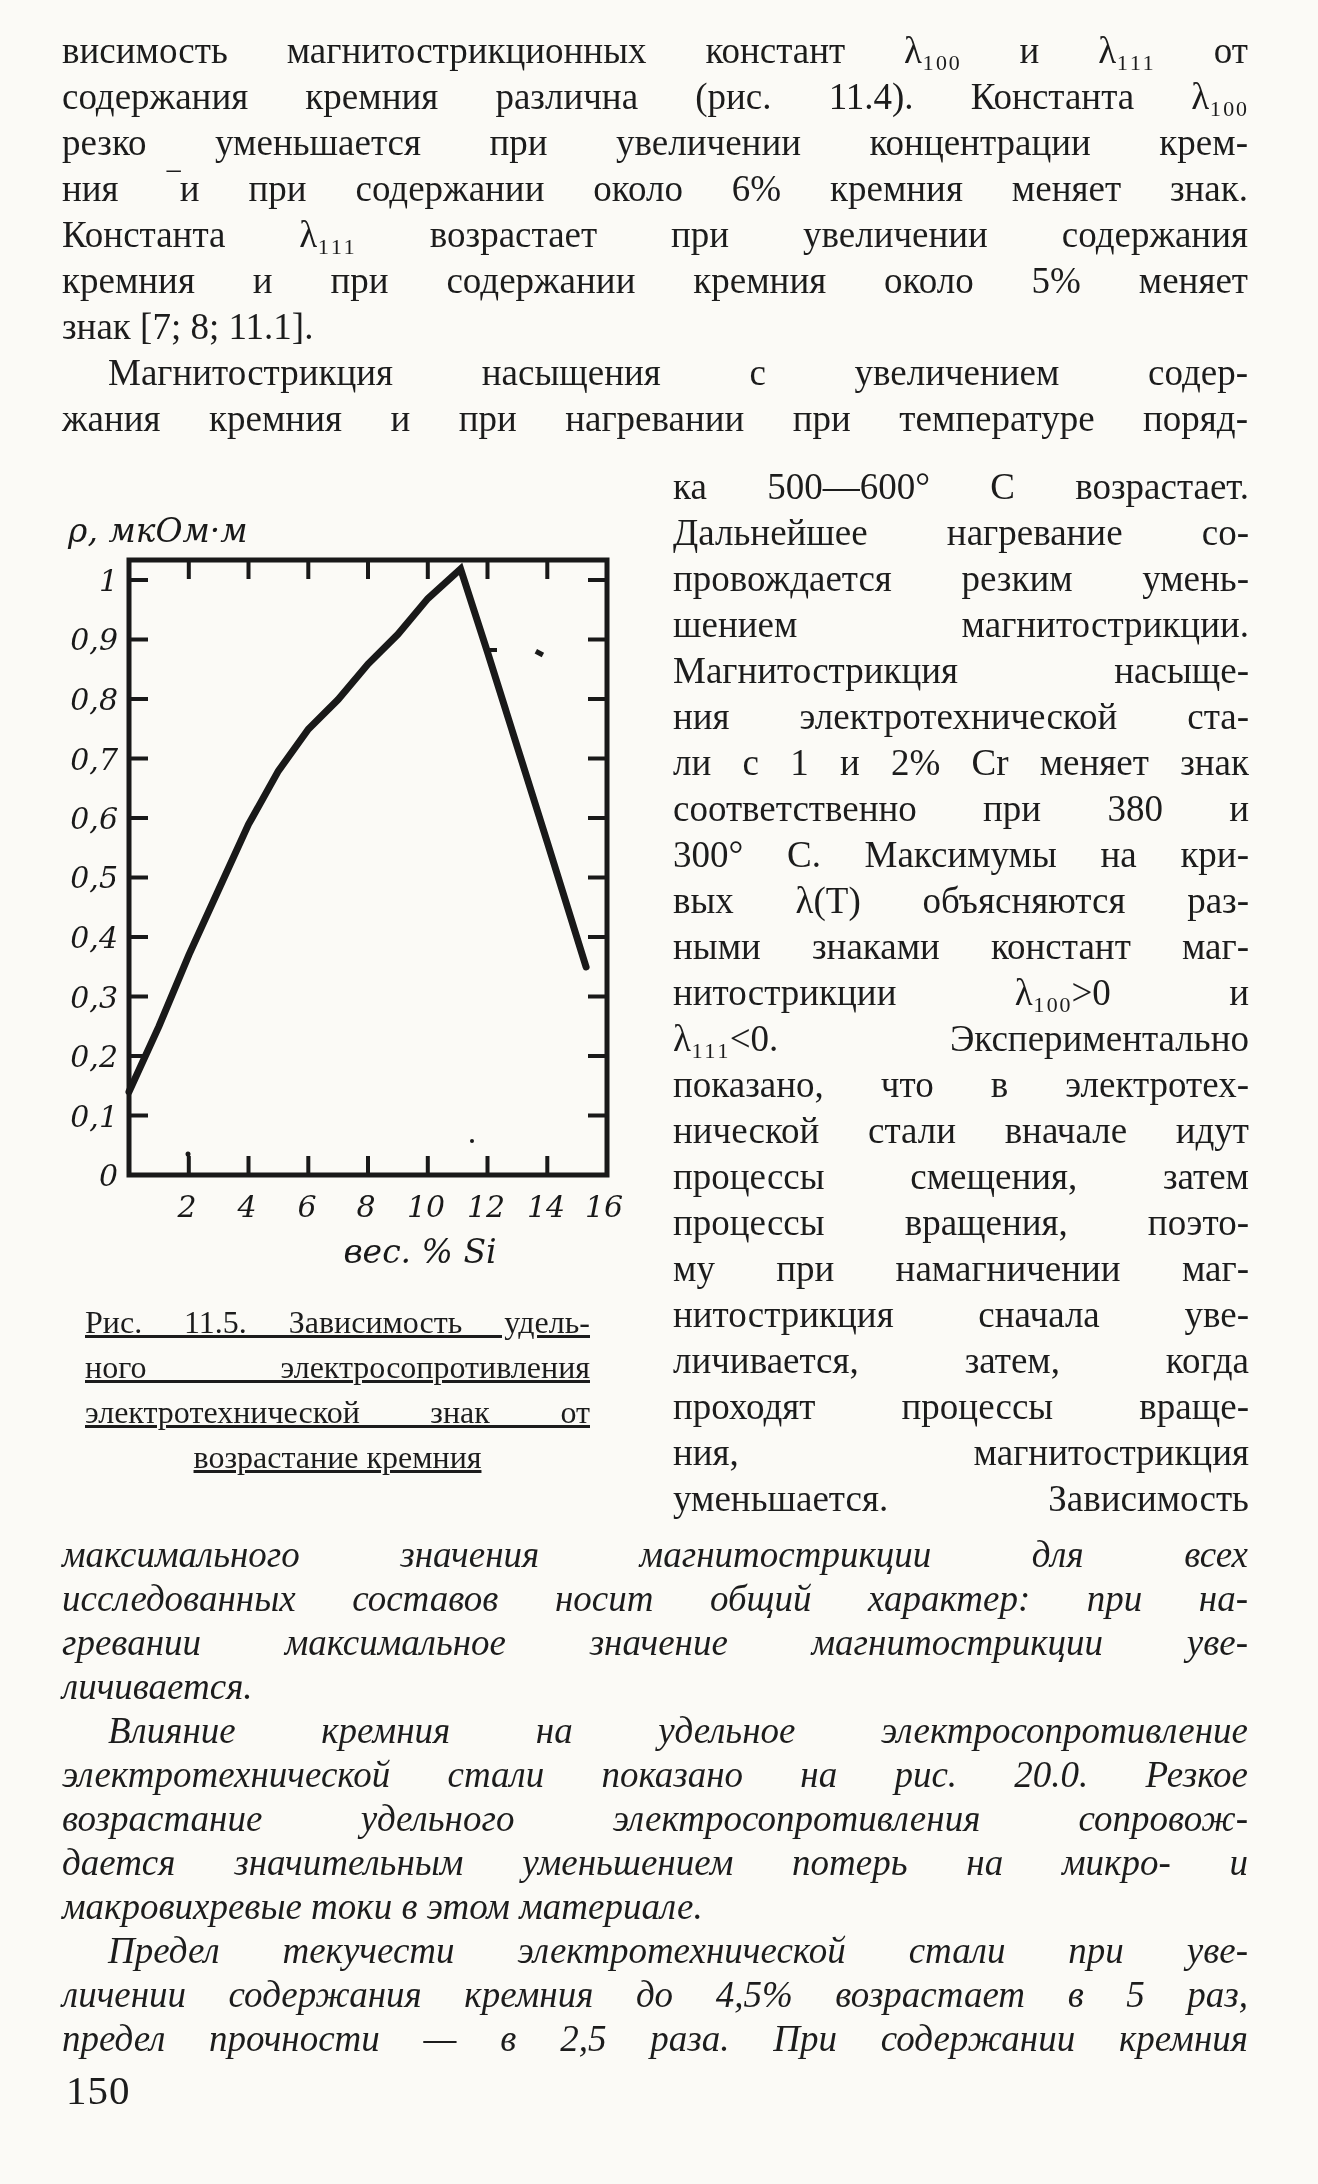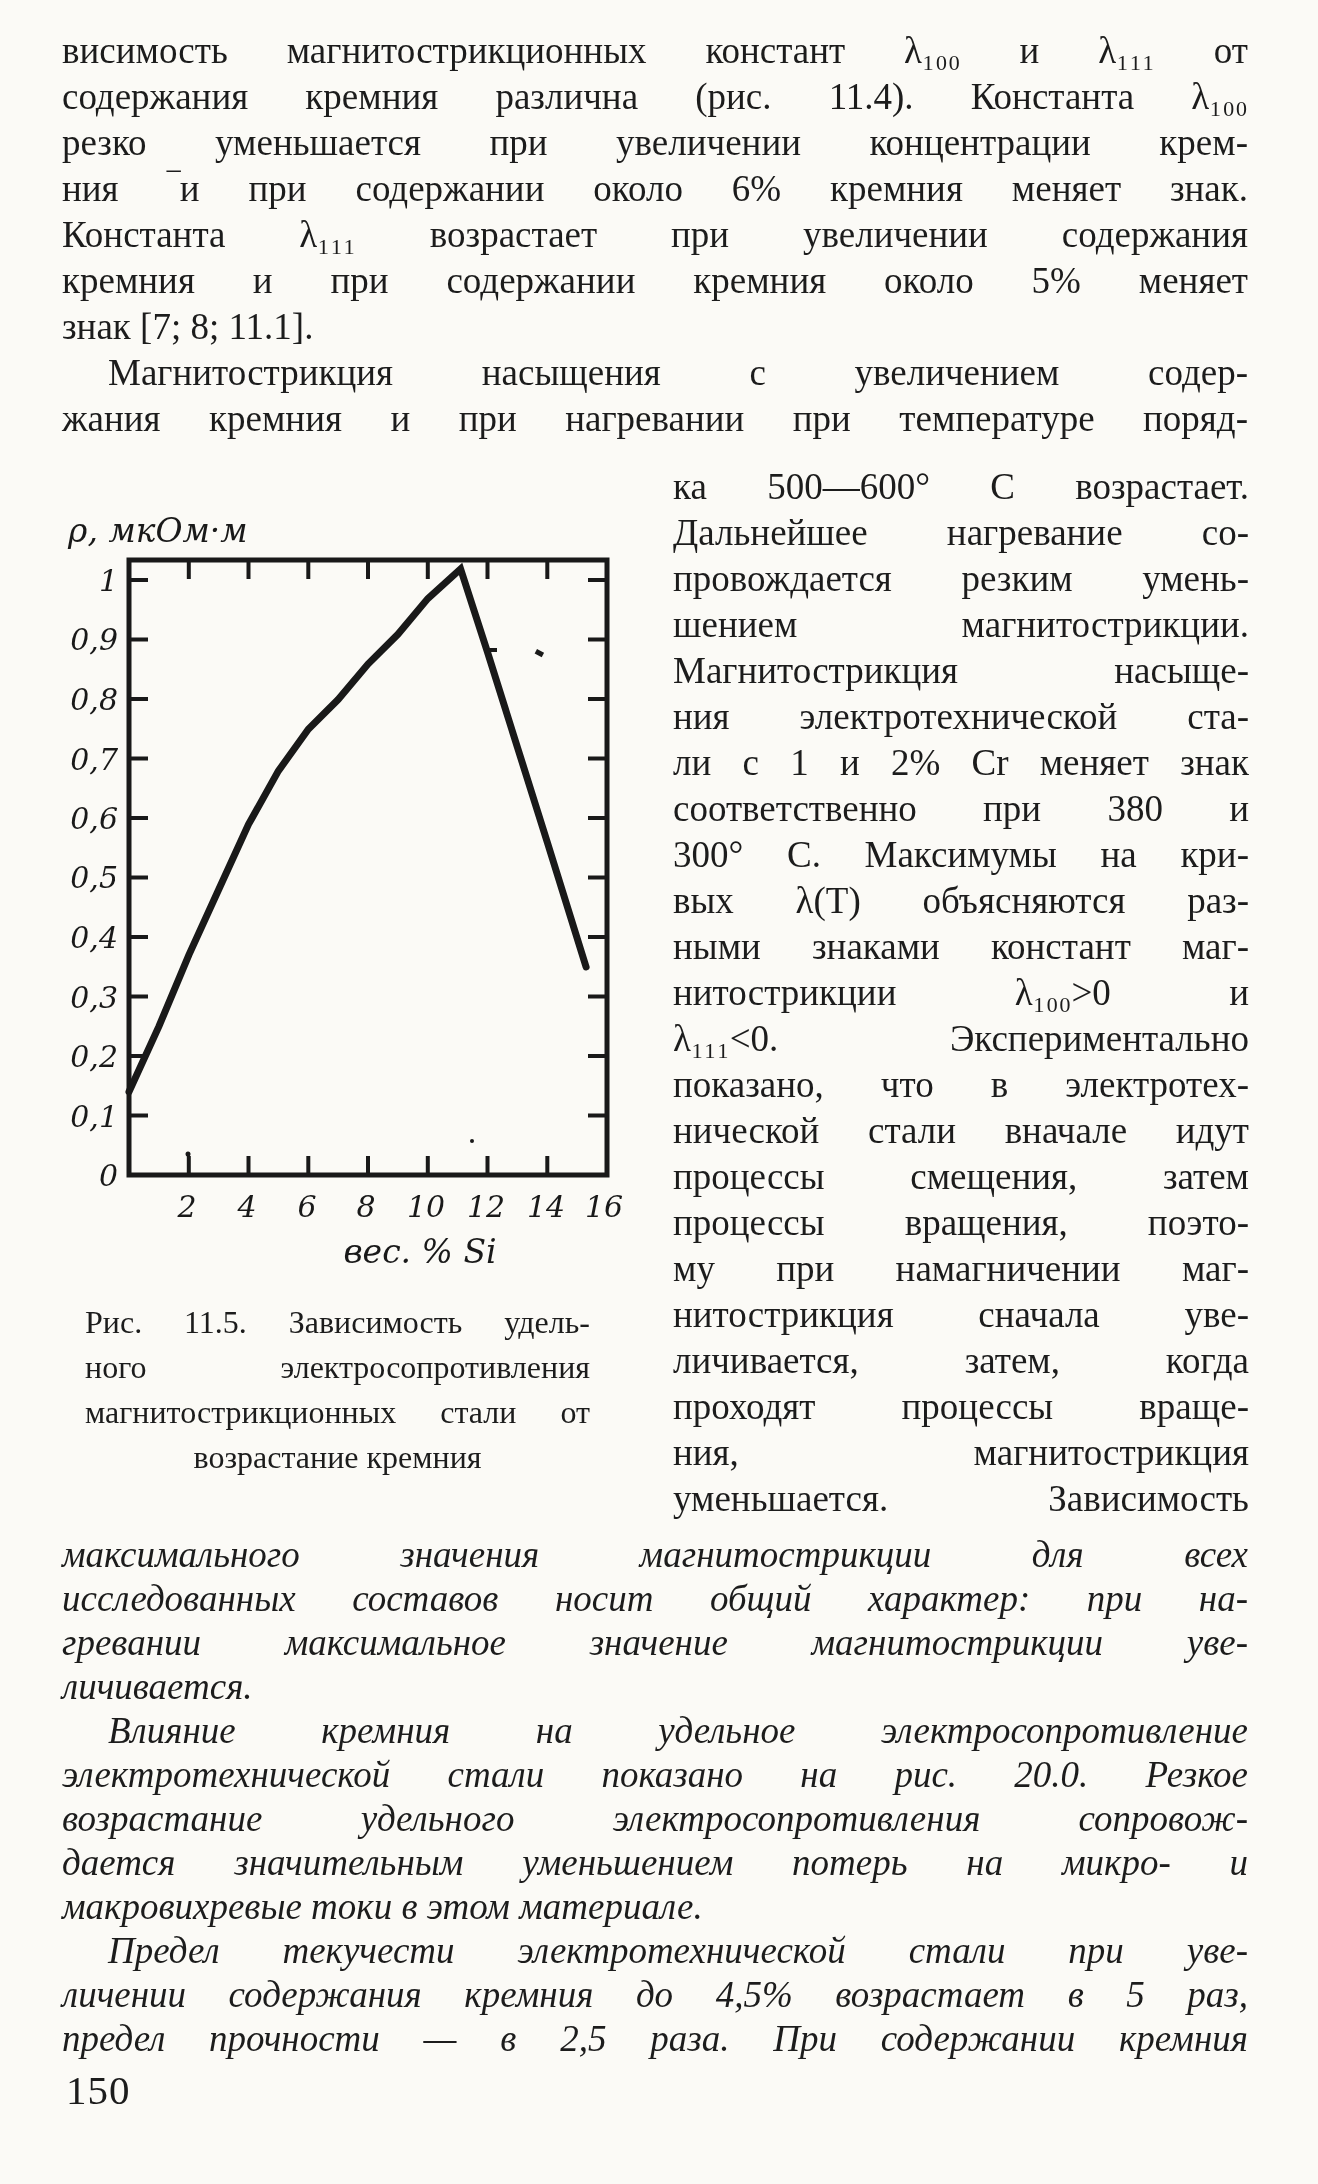--- a/index.html
+++ b/index.html
@@ -15,21 +15,21 @@
     text-align:justify;text-align-last:justify;
     white-space:normal;
   }
   .ln.end{text-align-last:left;}
   .ln.ind{text-indent:46px;}
   #top-text{position:absolute;left:62px;top:28px;width:1186px;}
   #right-col{position:absolute;left:673px;top:464px;width:576px;}
   #bottom-text{position:absolute;left:62px;top:1533px;width:1186px;font-style:italic;}
   #bottom-text .ln{line-height:44px;}
   #figure{position:absolute;left:60px;top:500px;width:590px;}
-  #caption{margin:6px 25px 14px 25px;width:505px;}
+  #caption{margin:6px 25px 14px 25px;width:505px;text-decoration:underline;}
   .cap-ln{
     font-size:32px;line-height:45px;
     text-align:justify;text-align-last:justify;
   }
   .cap-ln.center{text-align:center;text-align-last:center;}
   .tick-lbl text, .tick-lbl{font:italic 30px "DejaVu Serif","Liberation Serif",serif;fill:#191919;}
   .axis-title{font:italic 33px "DejaVu Serif","Liberation Serif",serif;fill:#191919;}
   #page-number{
     position:absolute;left:66px;top:2066px;
     font-size:41px;letter-spacing:1px;
@@ -132,21 +132,21 @@
         <circle cx="128" cy="654" r="2.5"></circle>
         <circle cx="412" cy="641" r="2"></circle>
         <rect x="424" y="148" width="13" height="4"></rect>
         <rect x="477" y="149" width="8" height="5" transform="rotate(28 477 149)"></rect>
       </g>
     </svg>
 
     <div id="caption">
       <div class="cap-ln">Рис. 11.5. Зависимость удель-</div>
       <div class="cap-ln">ного электросопротивления</div>
-      <div class="cap-ln">магнитострикционных стали от</div>
+      <div class="cap-ln">электротехнической знак от</div>
       <div class="cap-ln center">возрастание кремния</div>
     </div>
   </div>
 
   <div id="right-col">
     <div class="ln">ка 500—600° С возрастает.</div>
     <div class="ln">Дальнейшее нагревание со-</div>
     <div class="ln">провождается резким умень-</div>
     <div class="ln">шением магнитострикции.</div>
     <div class="ln">Магнитострикция насыще-</div>

